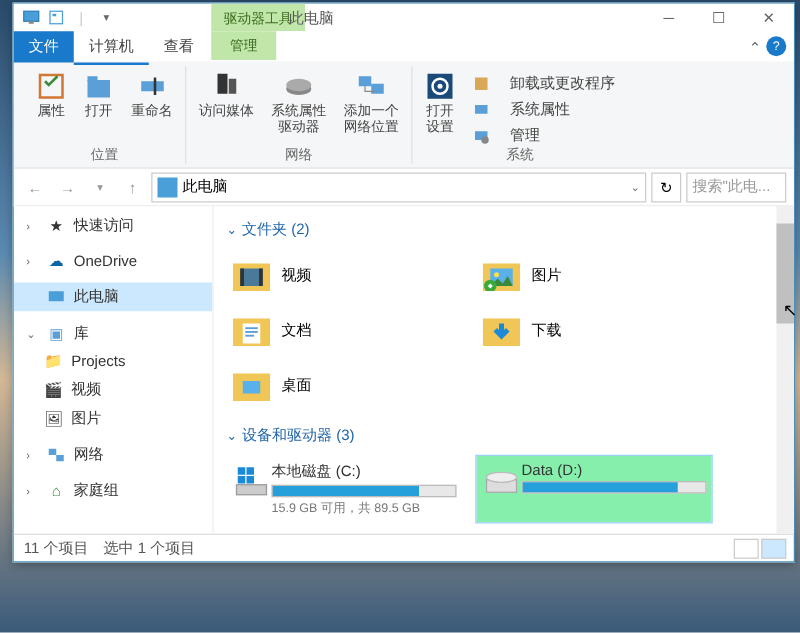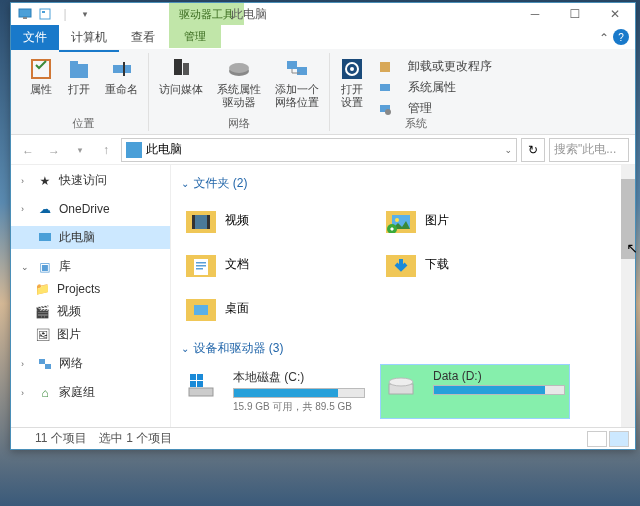--- a/index.html
+++ b/index.html
@@ -41,29 +41,29 @@
 .side-item.top{padding-left:10px}
 .side-caret{width:10px;color:#666;font-size:9px}
 .side-icon{width:16px;height:16px;display:flex;align-items:center;justify-content:center}
 .content{flex:1;padding:6px 10px;overflow:auto;position:relative}
 .section-header{display:flex;align-items:center;gap:4px;color:#26a;margin:4px 0 8px}
 .section-caret{color:#26a;font-size:10px}
 .folders-grid{display:flex;flex-wrap:wrap;gap:4px 20px;margin-bottom:12px}
 .folder-item{display:flex;align-items:center;gap:8px;width:180px;padding:4px;cursor:pointer}
 .folder-icon{width:32px;height:32px;position:relative;display:flex;align-items:center;justify-content:center}
 .drives-grid{display:flex;flex-wrap:wrap;gap:8px 12px}
-.drive-item{display:flex;gap:16px;width:188px;padding:4px;cursor:pointer}
+.drive-item{display:flex;gap:0;width:188px;padding:4px;cursor:pointer}
 .drive-item.sel{background:#86efac;outline:1px solid #99d1ff}
 .drive-icon{width:32px;height:32px;display:flex;align-items:center;justify-content:center}
 .drive-info{flex:1;display:flex;flex-direction:column;gap:2px}
 .drive-name{color:#333}
 .drive-bar{height:10px;border:1px solid #bbb;background:#e8e8e8;position:relative}
 .drive-fill{height:100%;background:#26a0da}
 .drive-text{font-size:10px;color:#777}
-.statusbar{height:22px;border-top:1px solid #ddd;display:flex;align-items:center;padding:0 24px;gap:12px;color:#555;font-size:11px;position:relative}
+.statusbar{height:22px;border-top:1px solid #ddd;display:flex;align-items:center;padding:0 8px;gap:12px;color:#555;font-size:11px;position:relative}
 .view-icons{position:absolute;right:6px;display:flex;gap:2px}
 .view-icons div{width:20px;height:16px;border:1px solid #ccc;cursor:pointer}
 .scrollbar{position:absolute;right:0;top:0;width:14px;height:100%;background:#f0f0f0}
 .scrollthumb{position:absolute;top:14px;width:14px;height:80px;background:#c0c0c0}
 svg{display:block}
 .cursor{position:absolute;right:2px;top:240px;font-size:14px;color:#000;pointer-events:none}
 </style>
 </head>
 <body>
 

